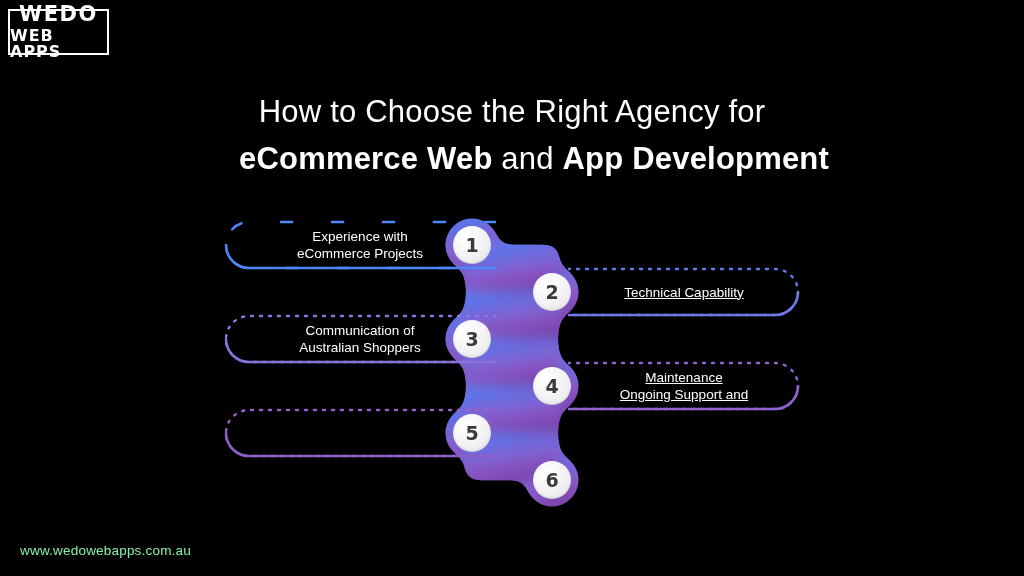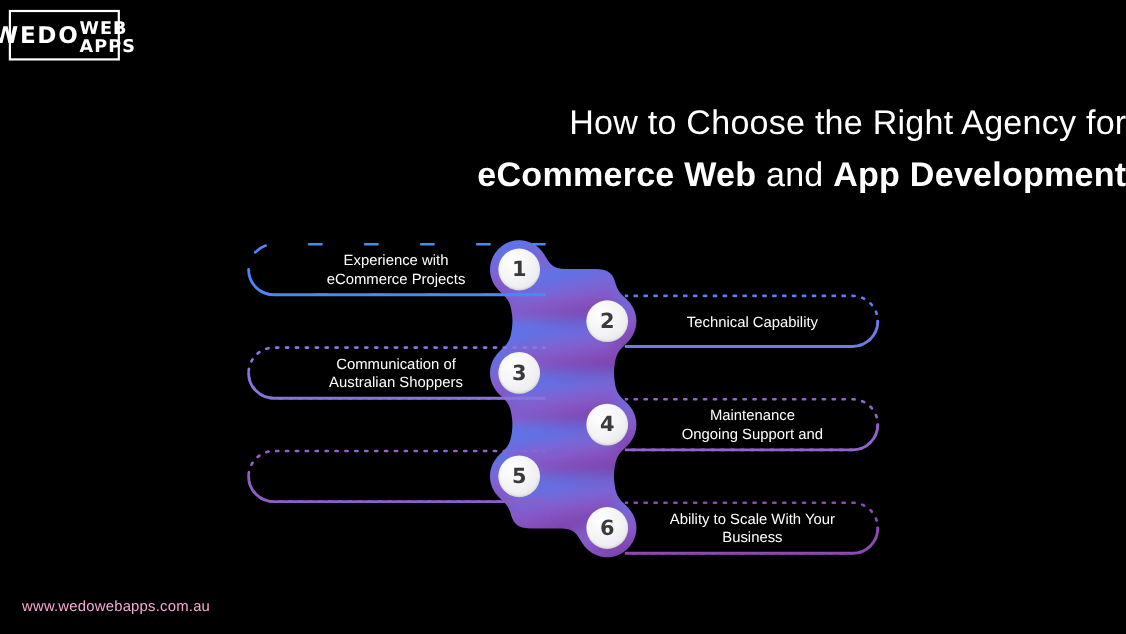--- a/index.html
+++ b/index.html
@@ -9,39 +9,39 @@
     font-family:"Liberation Sans", sans-serif;
     overflow:hidden;
     position:relative;
   }
 
   
   .logo {
     position:absolute; left:8px; top:9px;
     width:101px; height:46px;
     border:2px solid #ffffff;
-    display:flex; flex-direction:row;
+    display:flex; flex-direction:column;
     align-items:center; justify-content:center;
     line-height:1;
   }
   .logo-top {
     color:#ffffff; font-size:21px; font-weight:700;
     letter-spacing:1.5px;
     font-family:"DejaVu Sans", sans-serif;
   }
   .logo-bottom {
     color:#ffffff; font-size:16px; font-weight:700;
     letter-spacing:1px; margin-top:3px;
     font-family:"DejaVu Sans", sans-serif;
   }
 
   
   .title {
     position:absolute; left:0; top:88px; width:1024px;
-    text-align:right; color:#ffffff;
+    text-align:center; color:#ffffff;
     line-height:47px;
   }
   .title-l1 { font-size:31px; font-weight:400; letter-spacing:.2px; display:block; }
   .title-l2 { font-size:31px; font-weight:400; letter-spacing:.2px; display:block;margin-left:44px; }
   .title-l2 .b { font-weight:700; }
 
   
   .diagram { position:absolute; left:0; top:0; width:1024px; height:452px; }
 
   .chain-svg { position:absolute; left:0; top:0; width:1024px; height:576px; }
@@ -54,21 +54,21 @@
     color:#ffffff;
     font-size:13.5px;
     line-height:17px;
     text-align:center;
   }
   .pill .label { width:100%; padding:0 14px; }
 
   .pill .pill-border { position:absolute; left:0; top:0; width:100%; height:100%; }
 
   .pill-left  { justify-content:center; }
-  .pill-right { justify-content:center; }
+  .pill-right { justify-content:center;text-decoration:underline; }
 
   
   .badge {
     position:absolute;
     width:52px; height:52px;
     border-radius:50%;
     display:flex; align-items:center; justify-content:center;
     z-index:5;
   }
   .badge .inner {
@@ -76,21 +76,21 @@
     background:radial-gradient(circle at 34% 30%, #ffffff 0%, #f2f2f4 55%, #e2e2e6 100%);
     display:flex; align-items:center; justify-content:center;
     color:#3a3a3a; font-size:19px; font-weight:700;
     font-family:"DejaVu Sans", sans-serif;
     box-shadow:inset 0 -1px 2px rgba(0,0,0,.12);
   }
 
   
   .footer-url {
     position:absolute; left:20px; top:543px;
-    color:#f9a8d4; font-size:13.5px; letter-spacing:.2px;
+    color:#86efac; font-size:13.5px; letter-spacing:.2px;
   }
 </style>
 </head>
 <body>
 
 <div class="logo">
   <div class="logo-top">WEDO</div>
   <div class="logo-bottom">WEB APPS</div>
 </div>
 
@@ -189,29 +189,19 @@
   <div class="pill pill-left" style="left:224px; top:408px; width:272px;">
     <svg class="pill-border" viewBox="0 0 272 50" preserveAspectRatio="none">
       <path d="M272 2 L25 2 A23 23 0 0 0 2 25 L2 26 A23 23 0 0 0 25 48 L272 48" fill="none" stroke="#9b5fc9" stroke-width="2.4" stroke-linecap="round" style="stroke-dasharray:2 7"></path>
       <path d="M272 48 L25 48 A23 23 0 0 1 2 25" fill="none" stroke="#8b5fc7" stroke-width="2.6" stroke-linecap="round"></path>
     </svg>
   </div>
   <div class="badge" style="left:446px; top:407px;">
     <div class="inner">5</div>
   </div>
 
-  <div class="pill pill-right" style="left:568px; top:455px; width:232px;">
-    <svg class="pill-border" viewBox="0 0 232 50" preserveAspectRatio="none">
-      <path d="M0 2 L207 2 A23 23 0 0 1 230 25 L230 26 A23 23 0 0 1 207 48 L0 48" fill="none" stroke="#8e49b5" stroke-width="2.4" stroke-linecap="round" style="stroke-dasharray:2 7"></path>
-      <path d="M0 48 L207 48 A23 23 0 0 0 230 25" fill="none" stroke="#8e49b5" stroke-width="2.6" stroke-linecap="round"></path>
-    </svg>
-    <div class="label">
-      <div>Ability to Scale With Your</div>
-      <div>Business</div>
-    </div>
-  </div>
   <div class="badge" style="left:526px; top:454px;">
     <div class="inner">6</div>
   </div>
 
 </div>
 
 <div class="footer-url">www.wedowebapps.com.au</div>
 
 </body></html>

